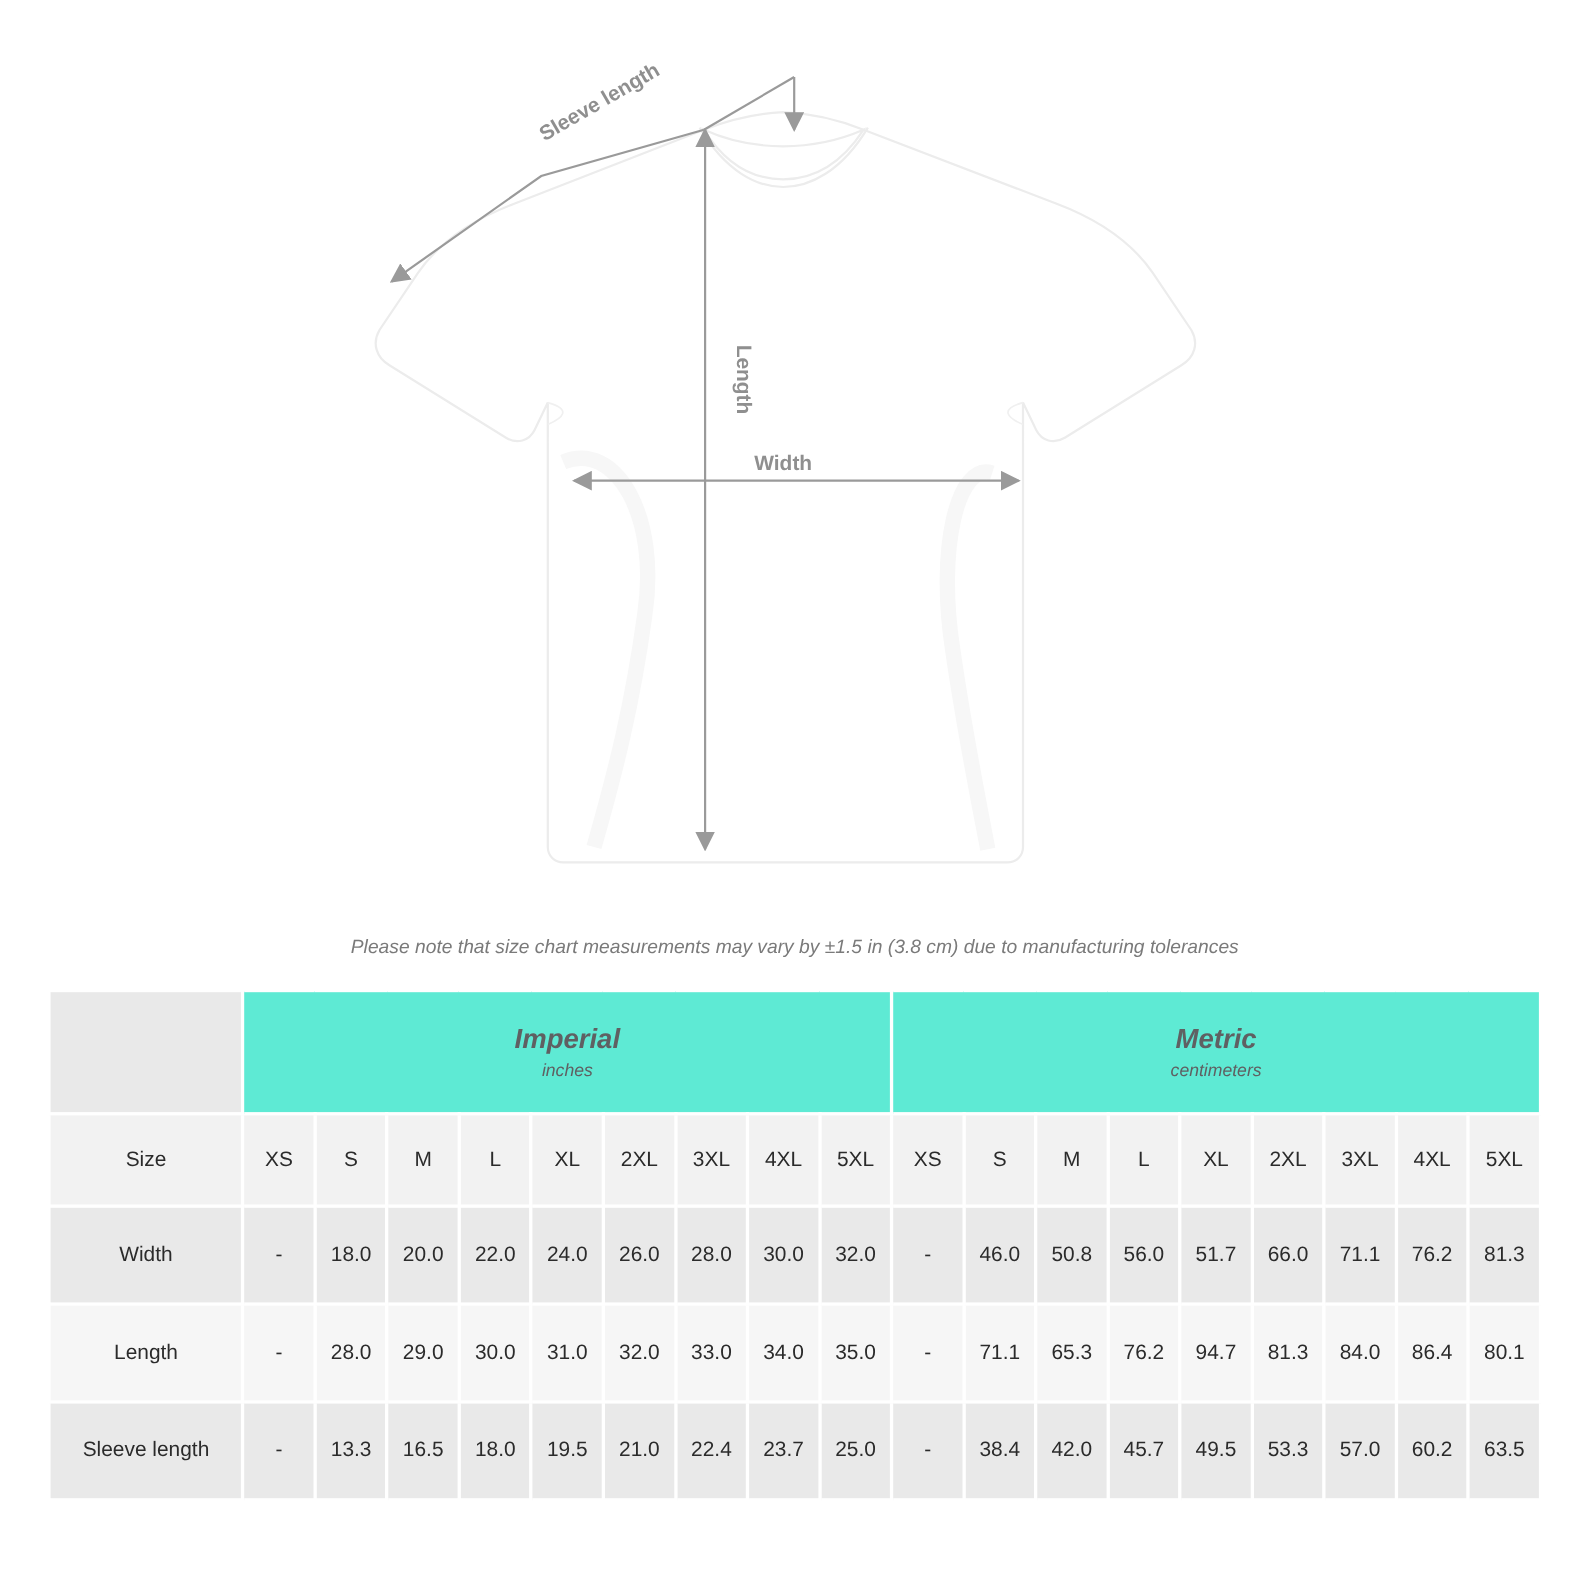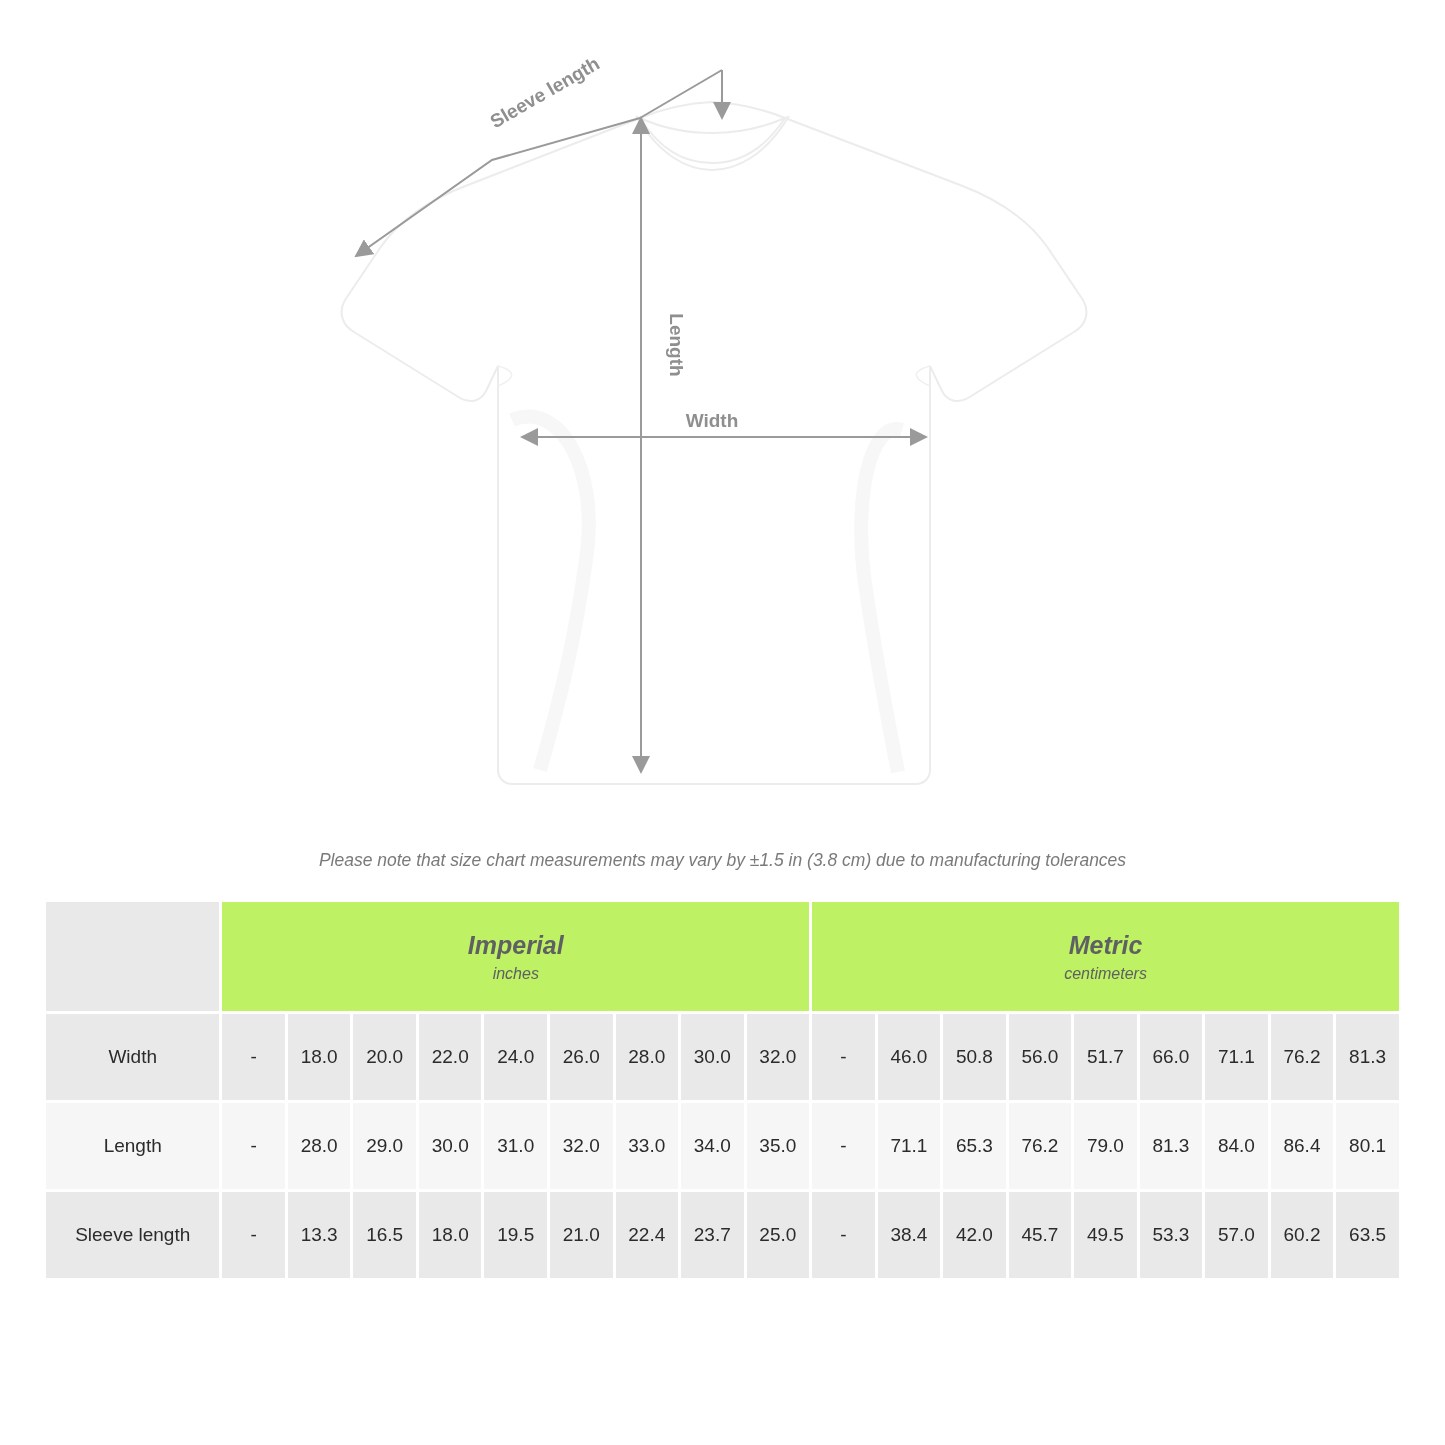--- a/index.html
+++ b/index.html
@@ -60,21 +60,21 @@
   }
   table.size-table td, table.size-table th {
     border: 3px solid #ffffff;
     text-align: center;
     vertical-align: middle;
     font-size: 19px;
     color: #2b2b2b;
     font-weight: normal;
   }
   .unit-head {
-    background: #bef264;
+    background: #5eead4;
     height: 112px;
   }
   .unit-head .unit-name {
     font-size: 25px;
     font-style: italic;
     font-weight: bold;
     color: #5f6062;
     line-height: 1.25;
   }
   .unit-head .unit-sub {
@@ -206,20 +206,41 @@
           <td colspan="9">
             <div class="unit-name">Imperial</div>
             <div class="unit-sub">inches</div>
           </td>
           <td colspan="9">
             <div class="unit-name">Metric</div>
             <div class="unit-sub">centimeters</div>
           </td>
         </tr>
 
+        <tr class="row-head">
+          <td class="label-cell">Size</td>
+          <td>XS</td>
+          <td>S</td>
+          <td>M</td>
+          <td>L</td>
+          <td>XL</td>
+          <td>2XL</td>
+          <td>3XL</td>
+          <td>4XL</td>
+          <td>5XL</td>
+          <td>XS</td>
+          <td>S</td>
+          <td>M</td>
+          <td>L</td>
+          <td>XL</td>
+          <td>2XL</td>
+          <td>3XL</td>
+          <td>4XL</td>
+          <td>5XL</td>
+        </tr>
 
         <tr class="r-width">
           <td class="label-cell">Width</td>
           <td>-</td>
           <td>18.0</td>
           <td>20.0</td>
           <td>22.0</td>
           <td>24.0</td>
           <td>26.0</td>
           <td>28.0</td>
@@ -244,21 +265,21 @@
           <td>30.0</td>
           <td>31.0</td>
           <td>32.0</td>
           <td>33.0</td>
           <td>34.0</td>
           <td>35.0</td>
           <td>-</td>
           <td>71.1</td>
           <td>65.3</td>
           <td>76.2</td>
-          <td>79.0</td>
+          <td>94.7</td>
           <td>81.3</td>
           <td>84.0</td>
           <td>86.4</td>
           <td>80.1</td>
         </tr>
 
         <tr class="r-sleeve">
           <td class="label-cell">Sleeve length</td>
           <td>-</td>
           <td>13.3</td>

